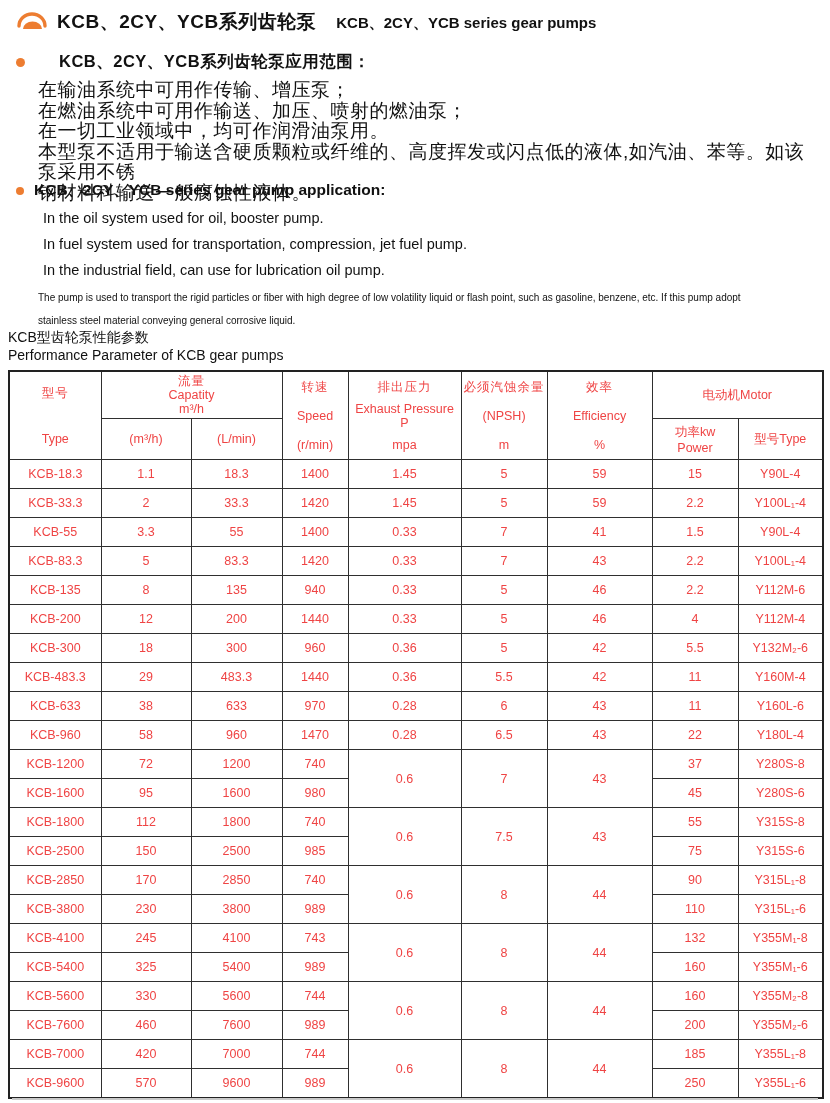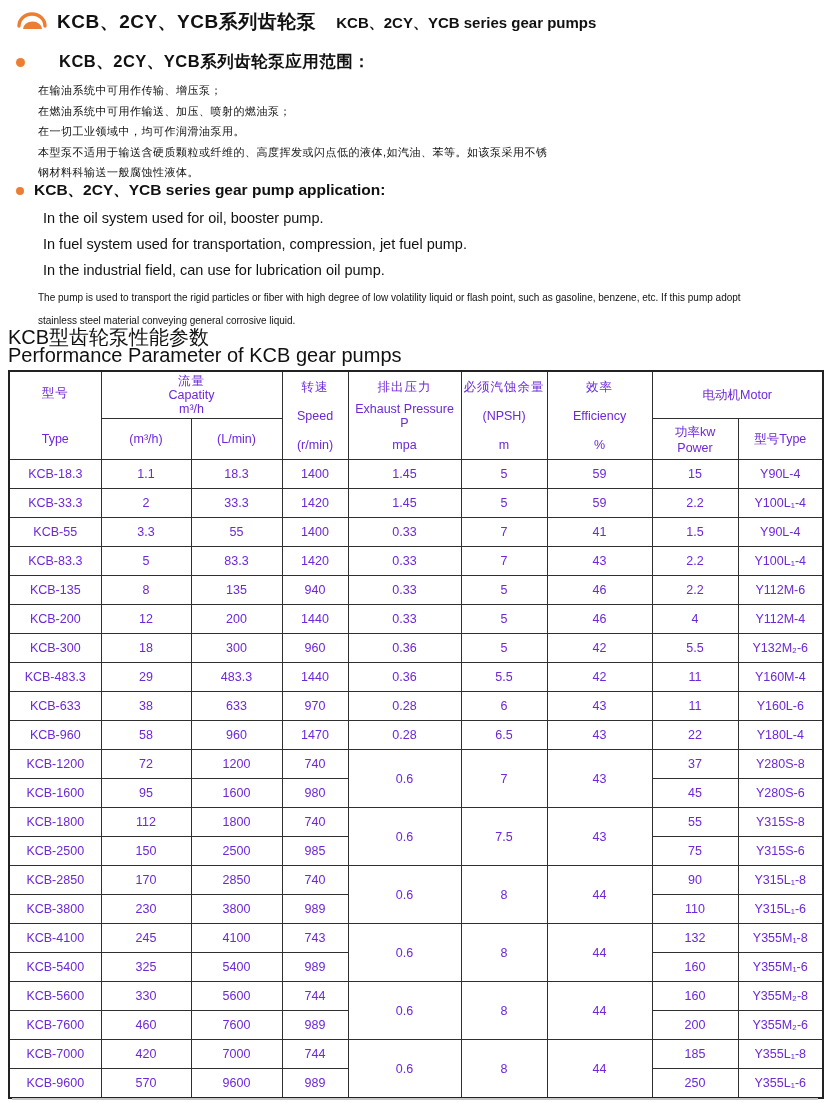--- a/index.html
+++ b/index.html
@@ -18,32 +18,32 @@
   .title-en{font-size:15px;font-weight:bold;}
 
   
   .section{position:absolute;left:16px;width:800px;}
   .section-cn{top:51px;}
   .section-en{top:180px;}
   .bullet-heading{display:flex;align-items:center;gap:10px;font-weight:bold;}
   .bullet-heading .dot{width:9px;height:9px;border-radius:50%;flex:0 0 auto;}
   .heading-cn{font-size:16.5px;letter-spacing:0.5px;margin-left:24px;}
   .heading-en{font-size:15.5px;}
-  .cn-lines{margin:7px 0 16px 22px;font-size:11px;line-height:20.5px;letter-spacing:0.5px;}
+  .cn-lines{margin:7px 0 16px 22px;font-size:19px;line-height:20.5px;letter-spacing:0.5px;}
   .en-lines{margin:4px 0 0 27px;font-size:14.5px;line-height:26px;}
   .en-paragraph{margin:3px 0 4px 22px;width:738px;font-size:10px;line-height:23px;}
 
   
-  .captions{position:absolute;top:328px;left:8px;font-size:20px;line-height:18px;}
+  .captions{position:absolute;top:328px;left:8px;font-size:14px;line-height:18px;}
 
   
   .perf-table{
     position:absolute;top:370px;left:8px;width:814px;
     border-collapse:collapse;table-layout:fixed;
-    font-size:12.5px;color:#6d28d9;
+    font-size:12.5px;color:#ef4444;
   }
   .perf-table th,.perf-table td{
     border:1px solid #2f2f2f;text-align:center;vertical-align:middle;
     font-weight:normal;padding:0 2px;overflow:hidden;
   }
   .perf-table{border:2px solid #222;}
   .perf-table tbody td{height:28px;}
   .perf-table thead tr.hrow1 th{height:46px;}
   .perf-table thead tr.hrow2 th{height:40px;}
   .th-flex{display:flex;flex-direction:column;justify-content:space-between;align-items:center;

